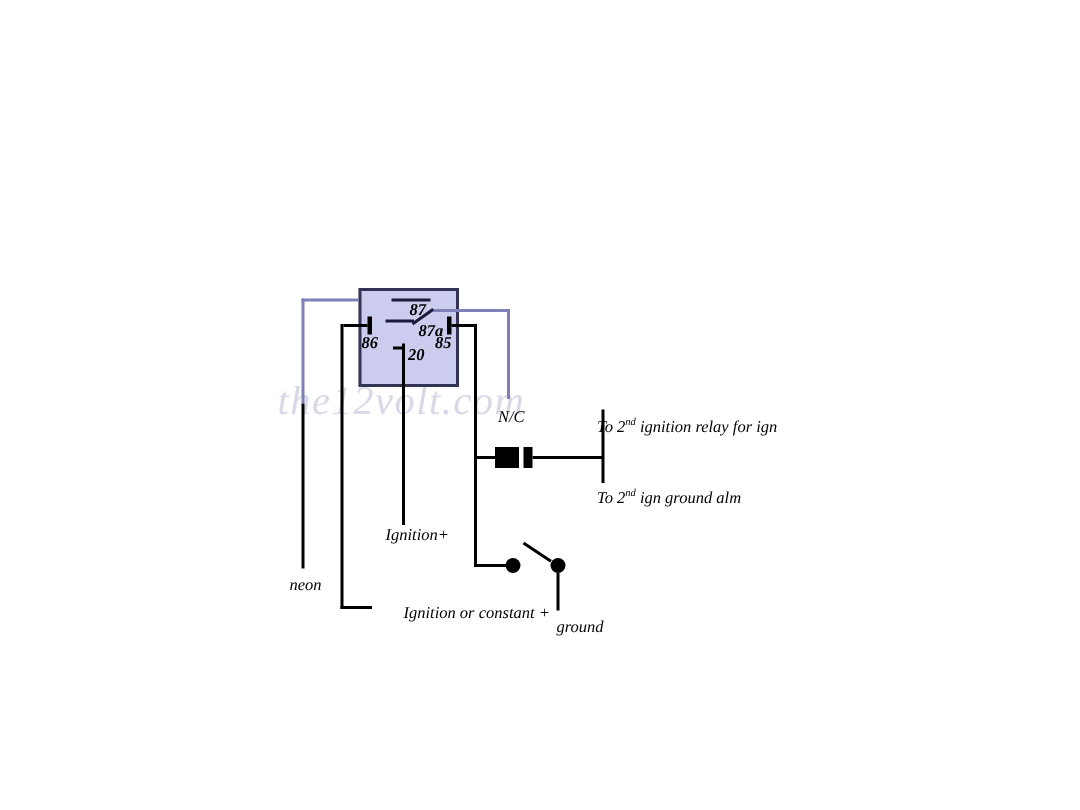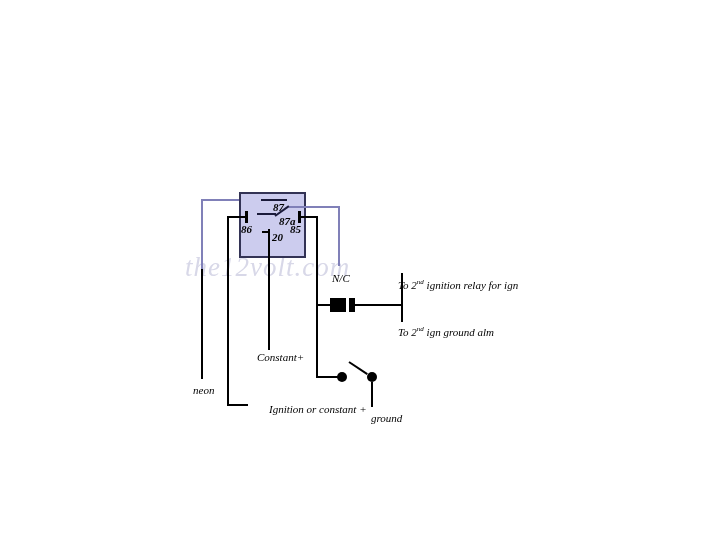--- a/index.html
+++ b/index.html
@@ -74,21 +74,21 @@
   <div class="wire blk z1" style="left:349px;top:298px;width:6px;height:14px;"></div>
   <div class="wire blk z1" style="left:355px;top:304px;width:47px;height:2px;"></div>
   <div class="wire blk z1" style="left:401px;top:273px;width:2px;height:49px;"></div>
 
   <div class="ball" style="left:337px;top:372px;"></div>
   <div class="ball" style="left:367px;top:372px;"></div>
   <div class="wire blk z1 diag" style="left:349px;top:361px;width:22px;height:2px;transform:rotate(33.7deg);"></div>
   <div class="wire blk z1" style="left:371px;top:382px;width:2px;height:25px;"></div>
 
   <div class="label z2" style="left:332px;top:272px;">N/C</div>
-  <div class="label z2" style="left:257px;top:351px;">Constant+</div>
+  <div class="label z2" style="left:257px;top:351px;">Ignition+</div>
   <div class="label z2" style="left:193px;top:384px;">neon</div>
   <div class="label z2" style="left:252px;top:403px;margin-left:17px;">Ignition or constant +</div>
   <div class="label z2" style="left:371px;top:412px;">ground</div>
 
   <div class="label z2" style="left:398px;top:259px;margin-top:20px;"><span>To 2</span><sup>nd</sup><span> ignition relay for ign</span></div>
 
   <div class="label z2" style="left:398px;top:326px;"><span>To 2</span><sup>nd</sup><span> ign ground alm</span></div>
 
 </div>
 

